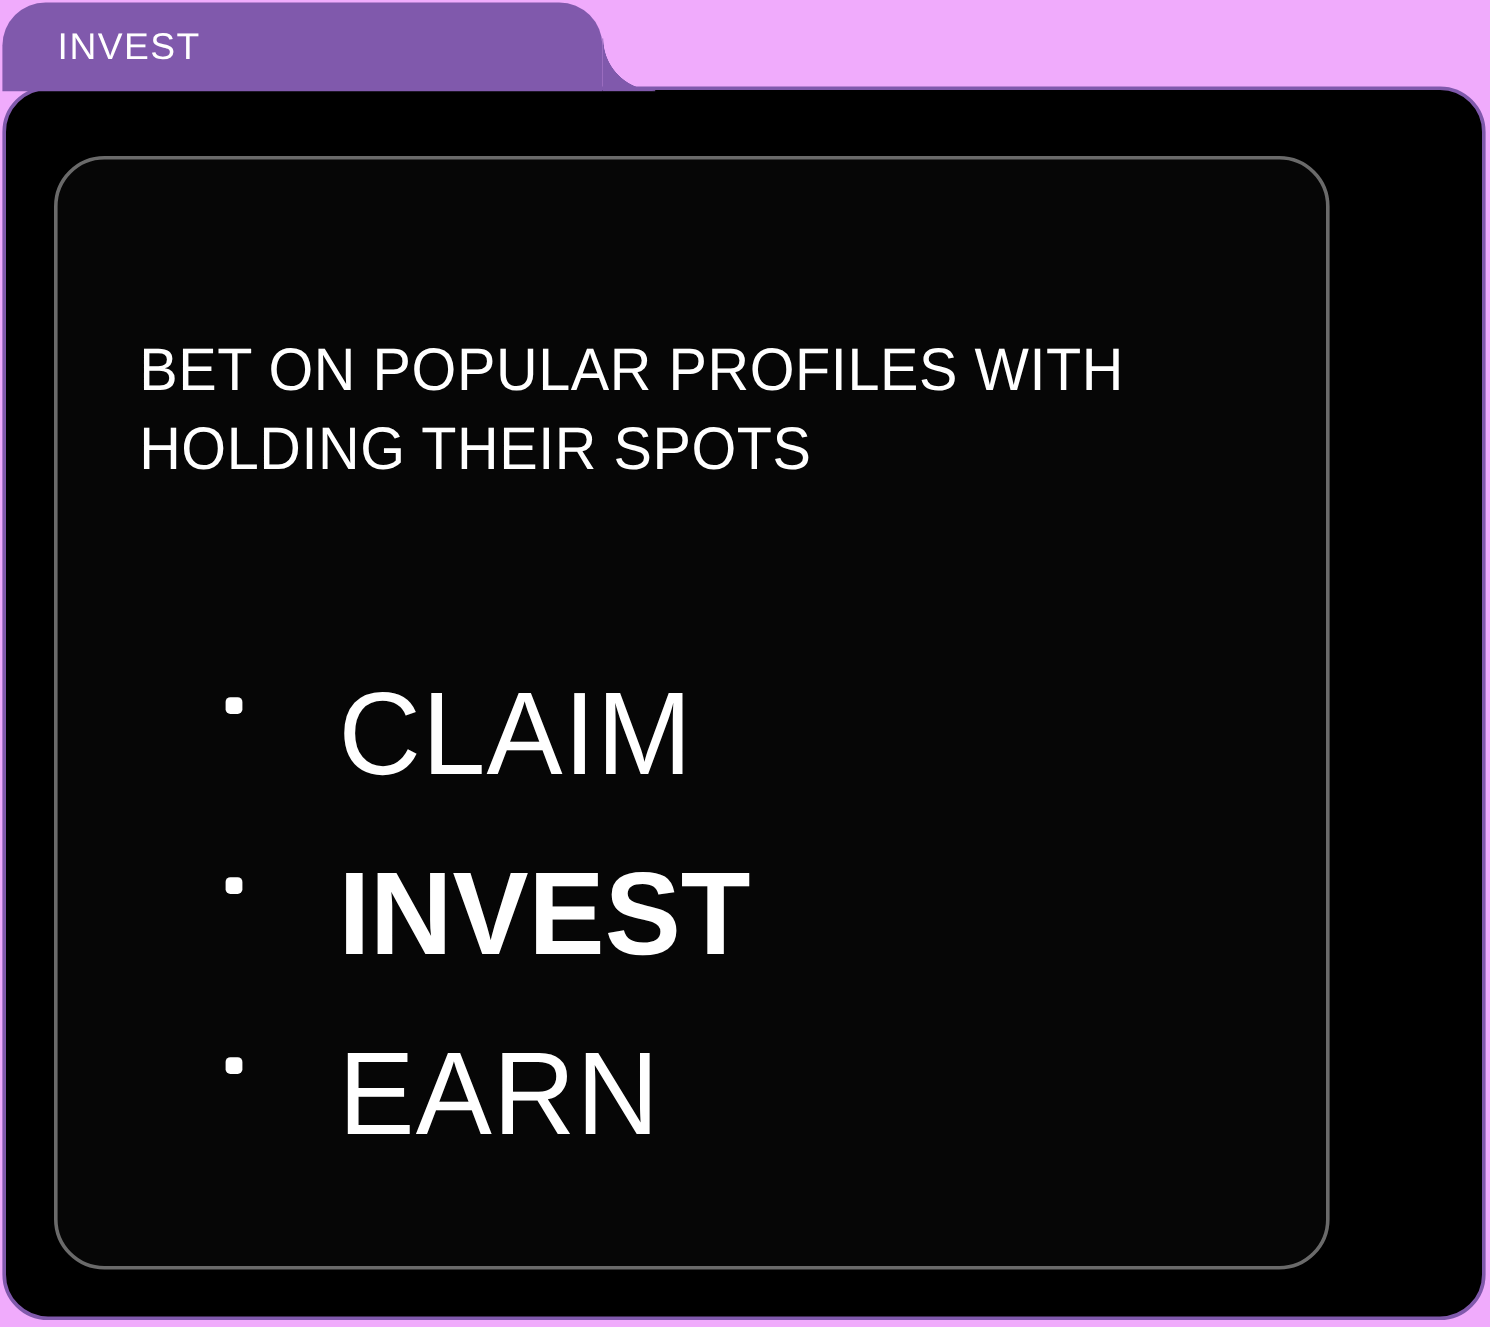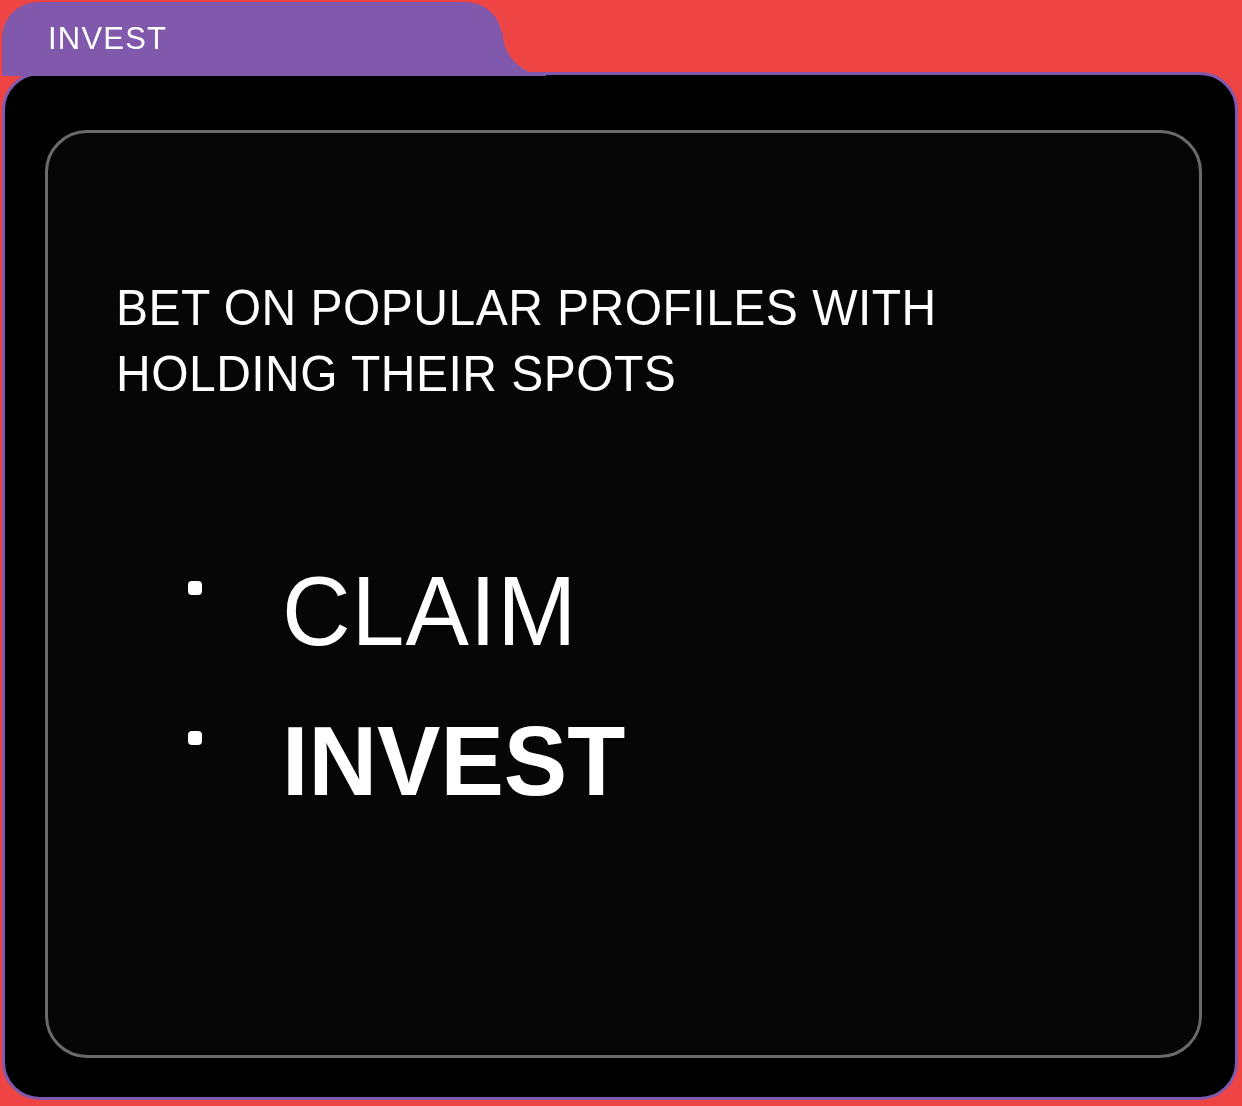--- a/index.html
+++ b/index.html
@@ -13,21 +13,21 @@
     overflow: hidden;
     font-family: "Liberation Sans", sans-serif;
     -webkit-font-smoothing: antialiased;
   }
 
   
   #stage {
     position: relative;
     width: 1242px;
     height: 1106px;
-    background: #ef4444;
+    background: #f0abfc;
   }
 
   
   .folder-frame {
     position: absolute;
     left: 2px;
     top: 72px;
     width: 1236px;
     height: 1028px;
     box-sizing: border-box;
@@ -74,21 +74,21 @@
     line-height: 38px;
     white-space: nowrap;
     font-family: "Liberation Sans", sans-serif;
   }
 
   
   .inner-panel {
     position: absolute;
     left: 40px;
     top: 55px;
-    width: 1157px;
+    width: 1063px;
     height: 928px;
     box-sizing: border-box;
     border: 3px solid var(--panel-border, #6a6a6a);
     border-radius: 42px;
     background: var(--panel-bg, #060606);
     overflow: hidden;
   }
 
   
   .headline {
@@ -173,17 +173,21 @@
 
       <ul class="feature-list">
         <li class="feature-item">
           <span class="feature-bullet"></span>
           <span class="feature-label">CLAIM</span>
         </li>
         <li class="feature-item" data-emphasis="true">
           <span class="feature-bullet"></span>
           <span class="feature-label">INVEST</span>
         </li>
+        <li class="feature-item">
+          <span class="feature-bullet"></span>
+          <span class="feature-label">EARN</span>
+        </li>
       </ul>
 
     </div>
   </div>
 </div>
 
 </body></html>

